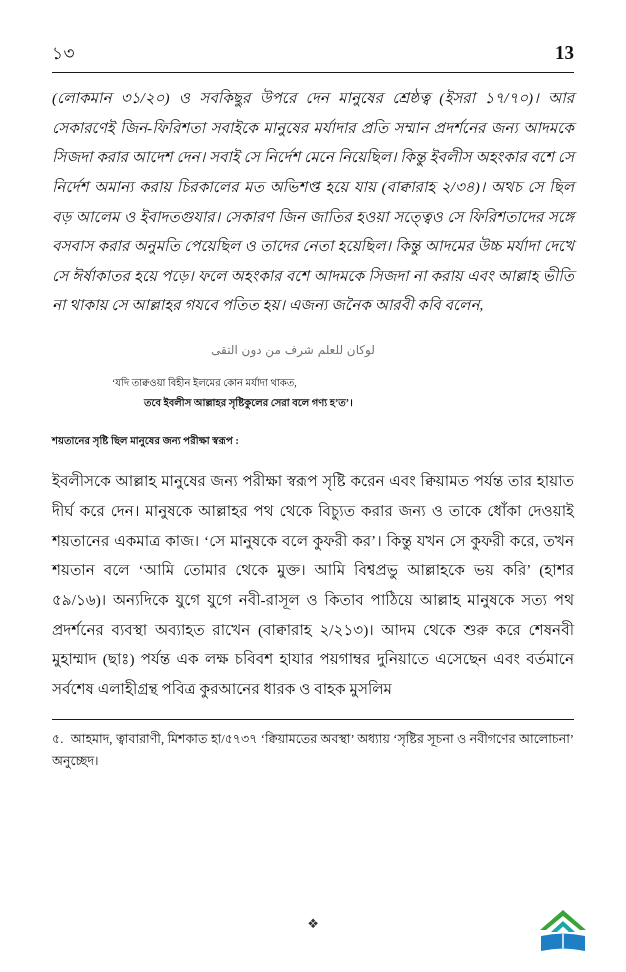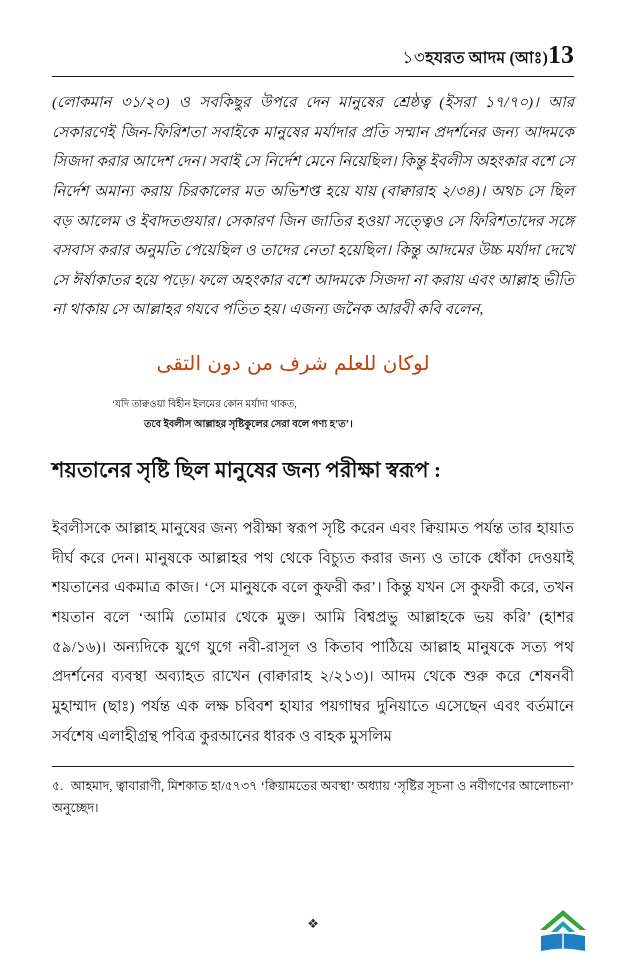--- a/index.html
+++ b/index.html
@@ -20,35 +20,35 @@
     width: 626px;
     height: 972px;
     box-sizing: border-box;
     padding: 40px 52px 0 52px;
   }
 
   
   .header {
     display: flex;
     align-items: baseline;
-    justify-content: flex-end;
+    justify-content: space-between;
     font-size: 15px;
     margin-bottom: 4px;
   }
   .header .folio-left {
     font-size: 17px;
     letter-spacing: 0.5px;
   }
   .header .running-title {
     font-size: 16px;
     font-weight: bold;
     letter-spacing: 0.2px;
   }
   .header .folio-right {
-    font-size: 26px;
+    font-size: 19px;
     font-weight: bold;
   }
   .rule {
     border: none;
     border-top: 1px solid #1a1a1a;
     margin: 2px 0 10px 0;
   }
 
   
   .body-text p {
@@ -63,23 +63,23 @@
   }
   .ital {
     font-style: italic;
   }
 
   
   .arabic-block {
     margin: 18px 0 6px 0;
     direction: rtl;
     font-family: "DejaVu Sans", sans-serif;
-    font-size: 20px;
+    font-size: 12px;
     line-height: 2.1;
-    color: #c2410c;
+    color: #737373;
   }
   .arabic-line-1 {
     text-align: center;
     padding-right: 40px;
   }
   .arabic-line-2 {
     text-align: center;
     padding-right: 10px;
   }
 
@@ -92,22 +92,22 @@
   .couplet .l1 {
     padding-left: 60px;
   }
   .couplet .l2 {
     padding-left: 92px;
     font-weight: bold;
   }
 
   
   .subhead {
-    margin: 20px 0 24px 0;
-    font-size: 21px;
+    margin: 20px 0 16px 0;
+    font-size: 10px;
     font-weight: bold;
     letter-spacing: 0.1px;
   }
 
   
   .footnote-rule {
     border: none;
     border-top: 1px solid #1a1a1a;
     margin: 16px 0 8px 0;
   }
@@ -138,21 +138,20 @@
     height: 46px;
   }
 </style>
 </head>
 <body>
 
 <div class="page">
 
   <div class="header">
     <span class="folio-left">১৩</span>
-    <span class="running-title">হযরত আদম (আঃ)</span>
     <span class="folio-right">13</span>
   </div>
   <hr class="rule">
 
   <div class="body-text">
     <p class="first"><span class="ital">(লোকমান ৩১/২০) ও সবকিছুর উপরে দেন মানুষের শ্রেষ্ঠত্ব (ইসরা ১৭/৭০)। আর সেকারণেই জিন-ফিরিশতা সবাইকে মানুষের মর্যাদার প্রতি সম্মান প্রদর্শনের জন্য আদমকে সিজদা করার আদেশ দেন। সবাই সে নির্দেশ মেনে নিয়েছিল। কিন্তু ইবলীস অহংকার বশে সে নির্দেশ অমান্য করায় চিরকালের মত অভিশপ্ত হয়ে যায় (বাক্বারাহ ২/৩৪)। অথচ সে ছিল বড় আলেম ও ইবাদতগুযার। সেকারণ জিন জাতির হওয়া সত্ত্বেও সে ফিরিশতাদের সঙ্গে বসবাস করার অনুমতি পেয়েছিল ও তাদের নেতা হয়েছিল। কিন্তু আদমের উচ্চ মর্যাদা দেখে সে ঈর্ষাকাতর হয়ে পড়ে। ফলে অহংকার বশে আদমকে সিজদা না করায় এবং আল্লাহ ভীতি না থাকায় সে আল্লাহর গযবে পতিত হয়। এজন্য জনৈক আরবী কবি বলেন,</span></p>
   </div>
 
   <div class="arabic-block">
     <div class="arabic-line-1">لوكان للعلم شرف من دون التقى</div>

